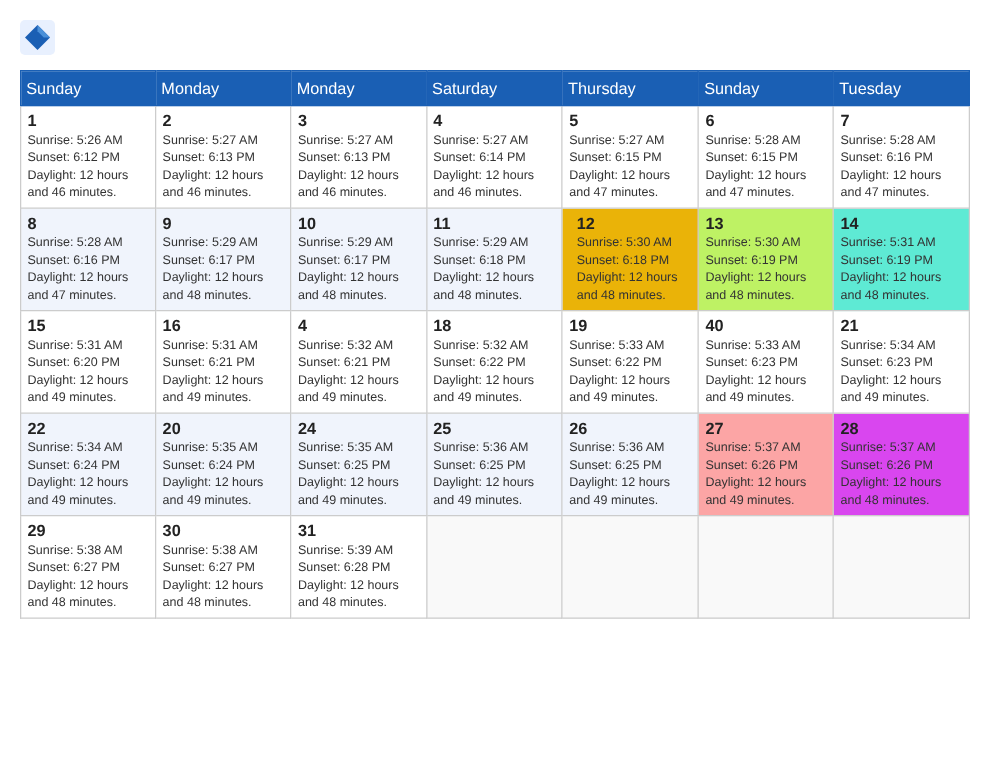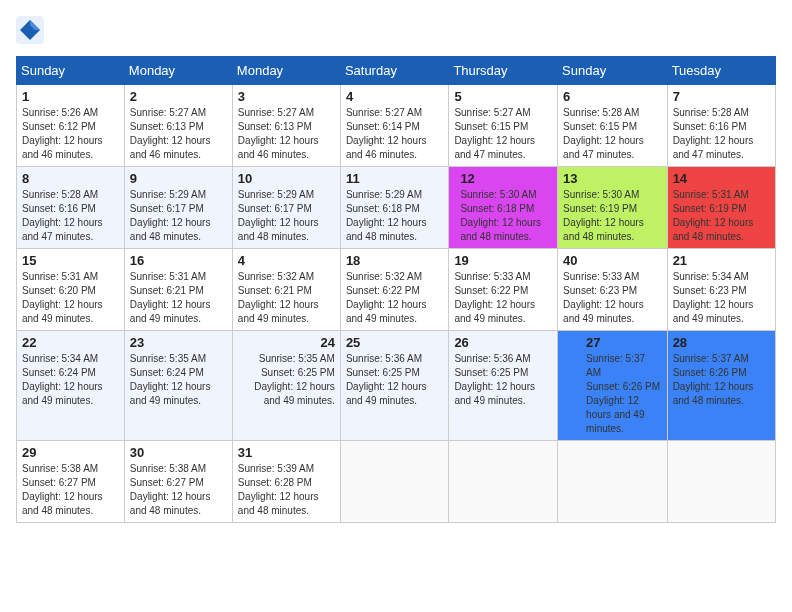--- a/index.html
+++ b/index.html
@@ -205,37 +205,37 @@
         </div>
       </td>
         <td style="background: rgb(240, 244, 252); margin-top: 36px;">
         <span class="day-num">11</span>
         <div class="day-info">
           Sunrise: 5:29 AM<br>
           Sunset: 6:18 PM<br>
           Daylight: 12 hours and 48 minutes.
         </div>
       </td>
-        <td style="background: #d946ef; padding-left: 11px;">
+        <td style="background: #eab308; padding-left: 11px;">
         <span class="day-num">12</span>
         <div class="day-info">
           Sunrise: 5:30 AM<br>
           Sunset: 6:18 PM<br>
           Daylight: 12 hours and 48 minutes.
         </div>
       </td>
         <td style="background: #bef264;">
         <span class="day-num">13</span>
         <div class="day-info">
           Sunrise: 5:30 AM<br>
           Sunset: 6:19 PM<br>
           Daylight: 12 hours and 48 minutes.
         </div>
       </td>
-        <td style="background: #ef4444; margin-left: 32px;">
+        <td style="background: #5eead4; margin-left: 32px;">
         <span class="day-num">14</span>
         <div class="day-info">
           Sunrise: 5:31 AM<br>
           Sunset: 6:19 PM<br>
           Daylight: 12 hours and 48 minutes.
         </div>
       </td>
       </tr>
       <tr>
         <td>
@@ -298,28 +298,28 @@
       <tr>
         <td style="background: rgb(240, 244, 252);">
         <span class="day-num">22</span>
         <div class="day-info">
           Sunrise: 5:34 AM<br>
           Sunset: 6:24 PM<br>
           Daylight: 12 hours and 49 minutes.
         </div>
       </td>
         <td style="background: rgb(240, 244, 252);">
-        <span class="day-num">23</span>
+        <span class="day-num">20</span>
         <div class="day-info">
           Sunrise: 5:35 AM<br>
           Sunset: 6:24 PM<br>
           Daylight: 12 hours and 49 minutes.
         </div>
       </td>
-        <td style="background: rgb(240, 244, 252); text-align: right;">
+        <td style="background: rgb(240, 244, 252);">
         <span class="day-num">24</span>
         <div class="day-info">
           Sunrise: 5:35 AM<br>
           Sunset: 6:25 PM<br>
           Daylight: 12 hours and 49 minutes.
         </div>
       </td>
         <td style="background: rgb(240, 244, 252);">
         <span class="day-num">25</span>
         <div class="day-info">
@@ -329,29 +329,29 @@
         </div>
       </td>
         <td style="background: rgb(240, 244, 252);">
         <span class="day-num">26</span>
         <div class="day-info">
           Sunrise: 5:36 AM<br>
           Sunset: 6:25 PM<br>
           Daylight: 12 hours and 49 minutes.
         </div>
       </td>
-        <td style="background: #3b82f6; padding-left: 28px;">
+        <td style="background: #fca5a5;">
         <span class="day-num">27</span>
         <div class="day-info">
           Sunrise: 5:37 AM<br>
           Sunset: 6:26 PM<br>
           Daylight: 12 hours and 49 minutes.
         </div>
       </td>
-        <td style="background: #3b82f6;">
+        <td style="background: #d946ef;">
         <span class="day-num">28</span>
         <div class="day-info">
           Sunrise: 5:37 AM<br>
           Sunset: 6:26 PM<br>
           Daylight: 12 hours and 48 minutes.
         </div>
       </td>
       </tr>
       <tr>
         <td>

